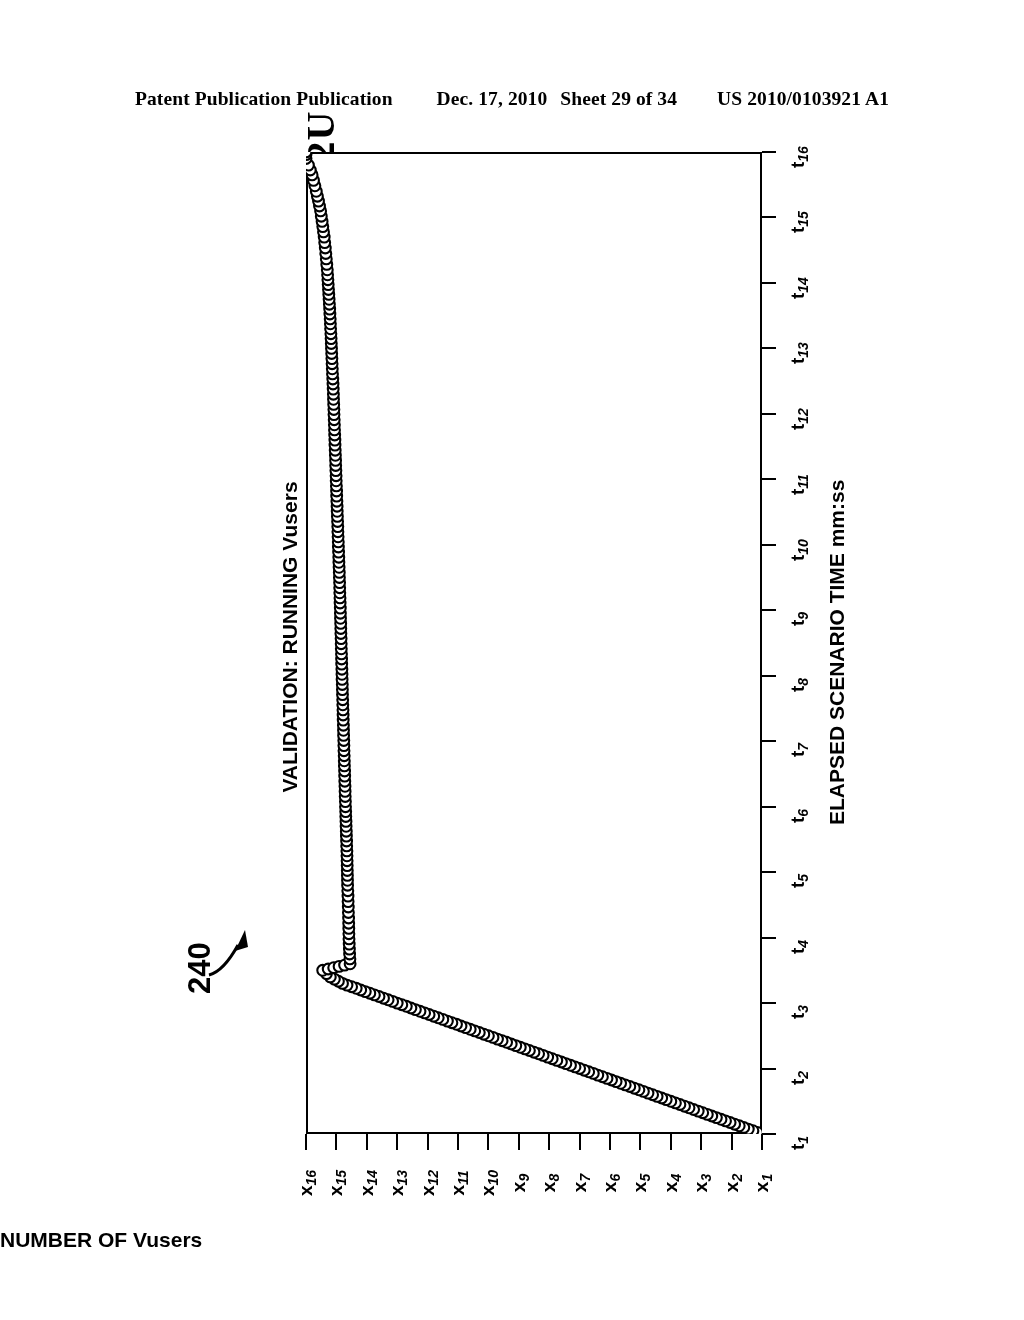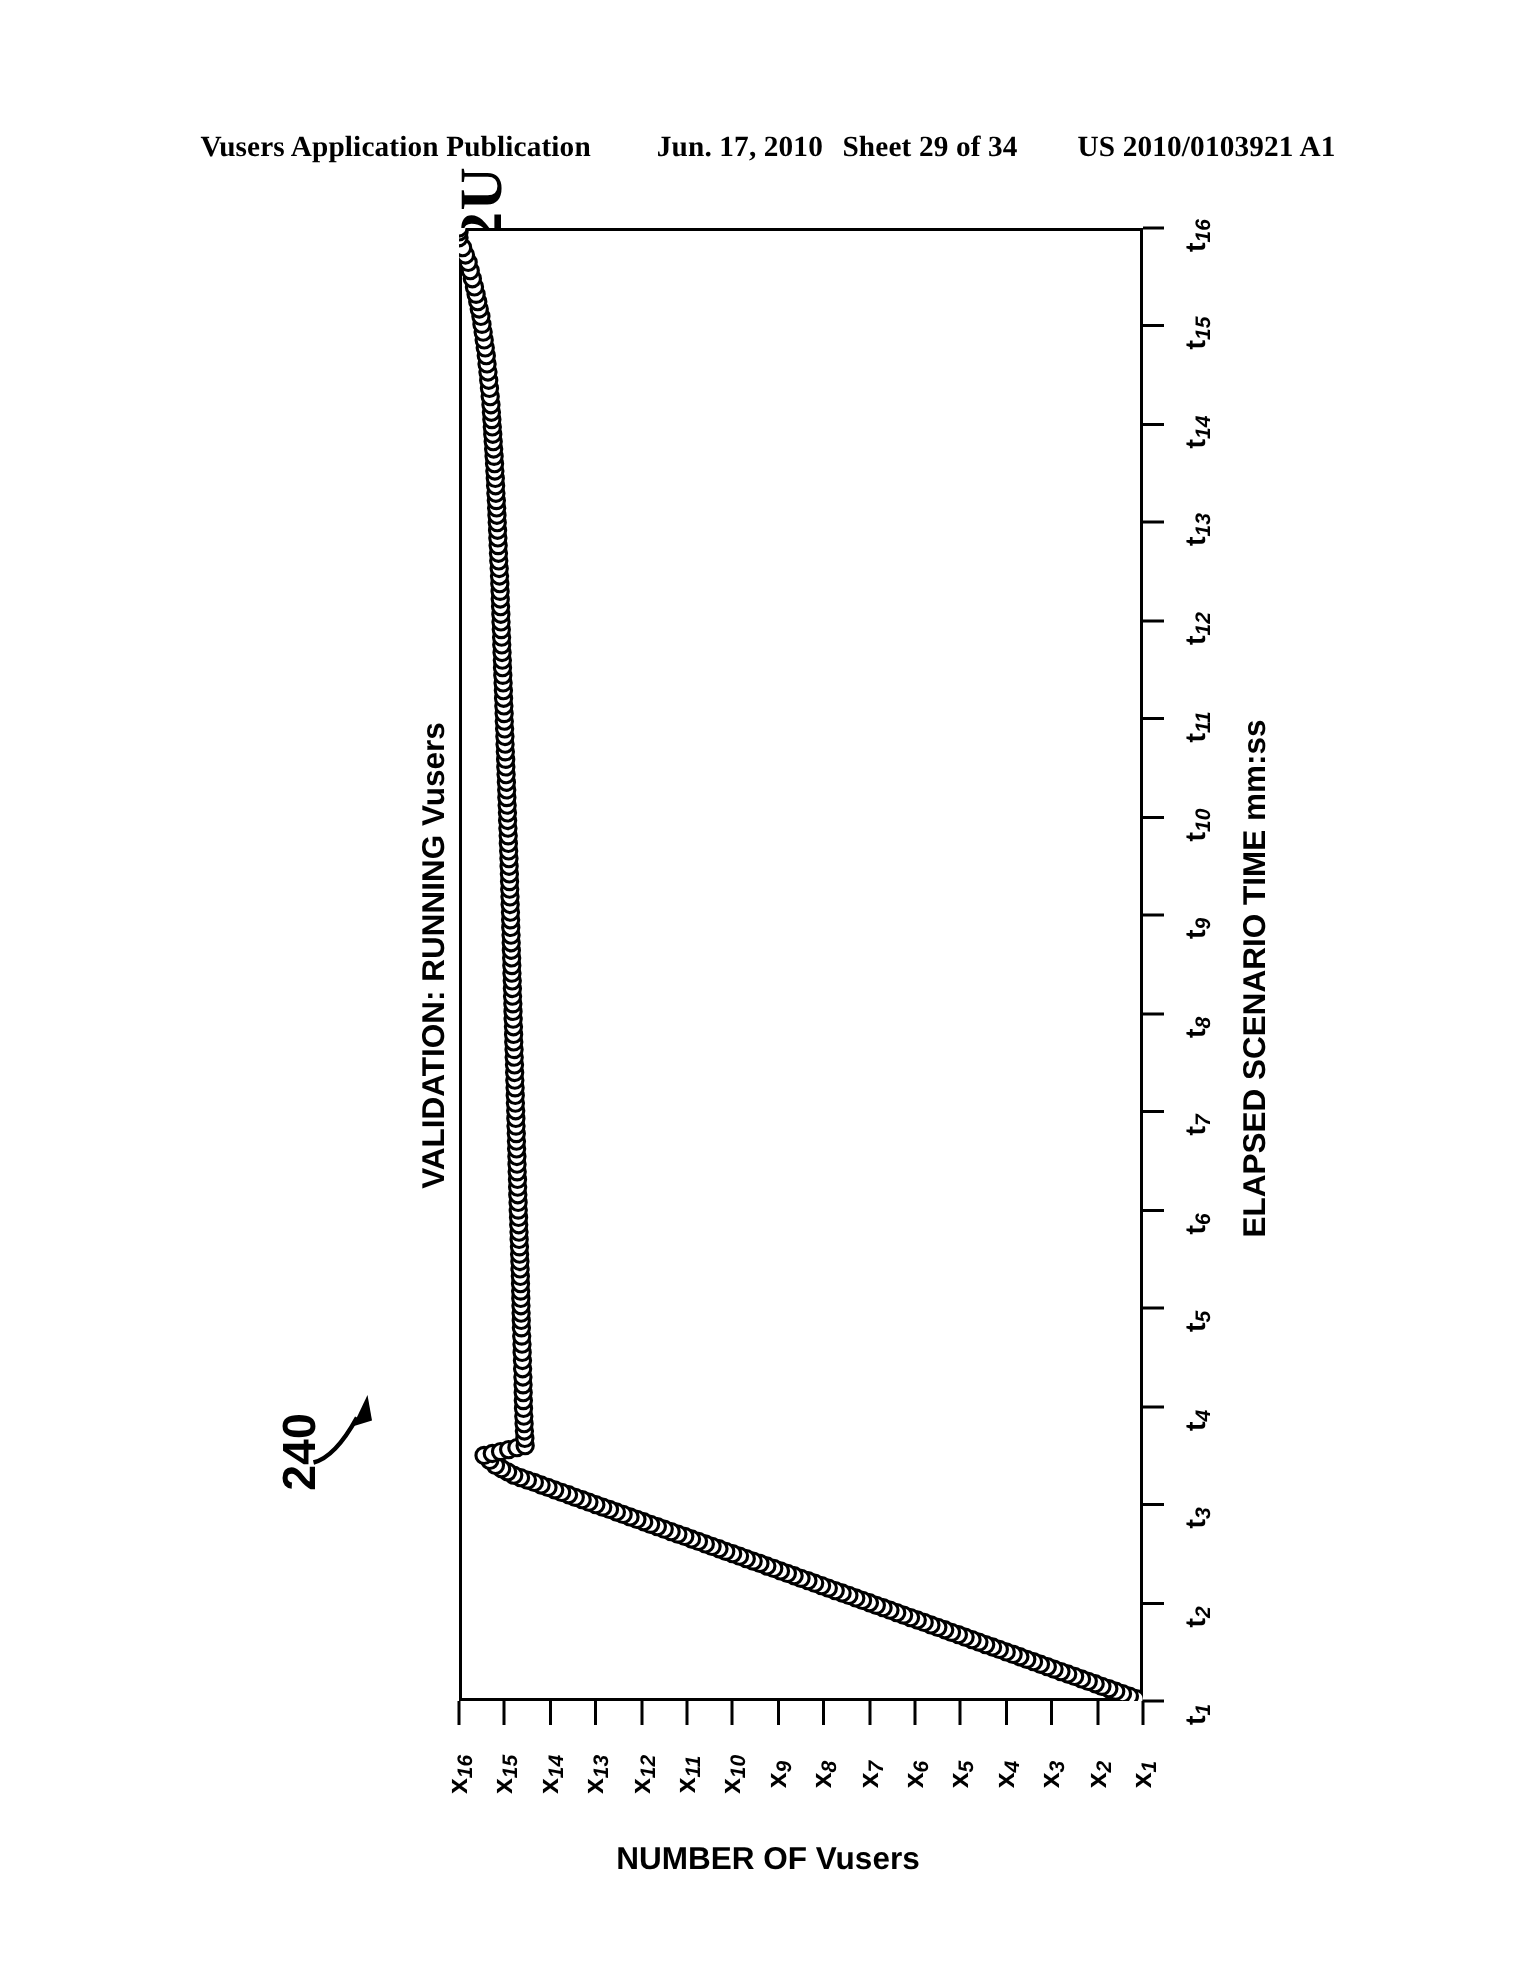--- a/index.html
+++ b/index.html
@@ -179,38 +179,38 @@
     white-space:nowrap;
   }
   #vuser-axis-title{
     position:absolute;
     left:0;top:1224px;
     width:1024px;height:32px;
     font-family:"Liberation Sans",sans-serif;
     font-weight:bold;
     font-size:21px;
     line-height:32px;
-    text-align:center;
+    text-align:left;
     color:#000;
   }
 
   #series-canvas{
     position:absolute;
     left:306px;top:152px;
     width:456px;height:982px;
     pointer-events:none;
   }
 </style>
 </head>
 <body>
 
 <div id="page-header">
-  <span class="hdr-seg">Vusers Application Publication</span>
+  <span class="hdr-seg">Patent Publication Publication</span>
   <span class="gap-a"></span>
-  <span class="hdr-seg">Jun. 17, 2010</span>
+  <span class="hdr-seg">Dec. 17, 2010</span>
   <span class="gap-c"></span>
   <span class="hdr-seg">Sheet 29 of 34</span>
   <span class="gap-b"></span>
   <span class="hdr-seg">US 2010/0103921 A1</span>
 </div>
 
 <div id="figure">
 
   <div id="fig-title">FIG. 2U</div>
 

